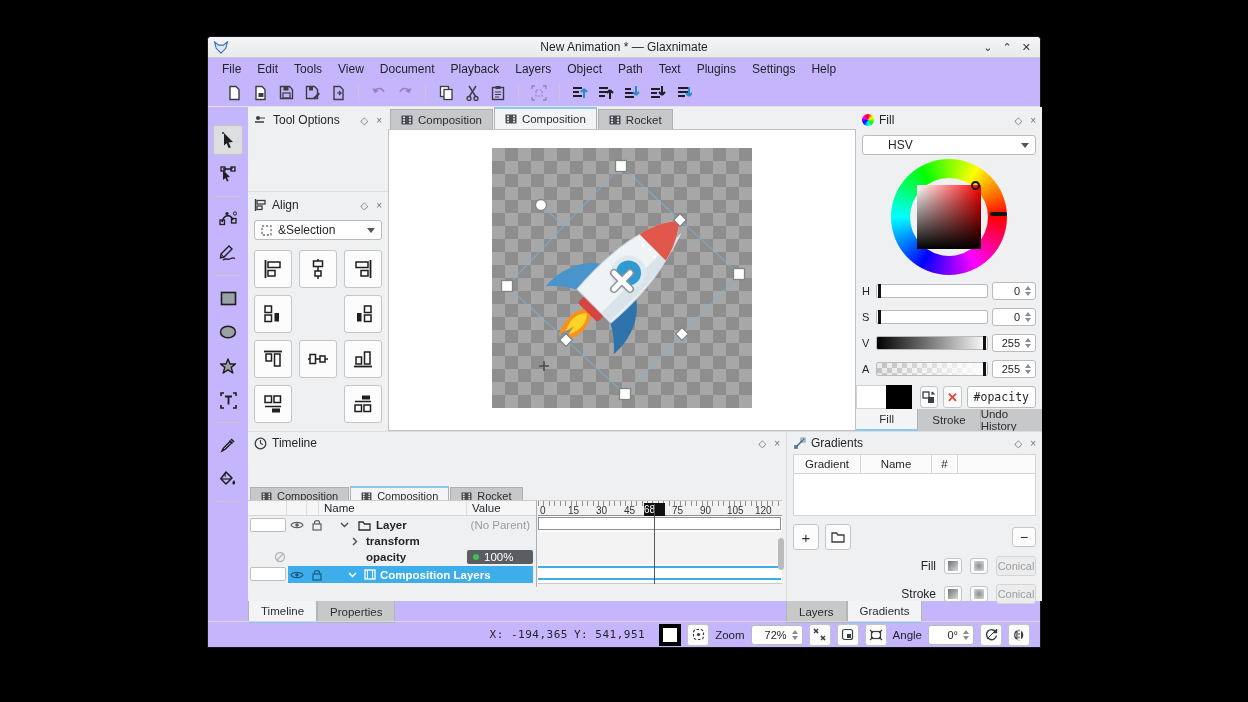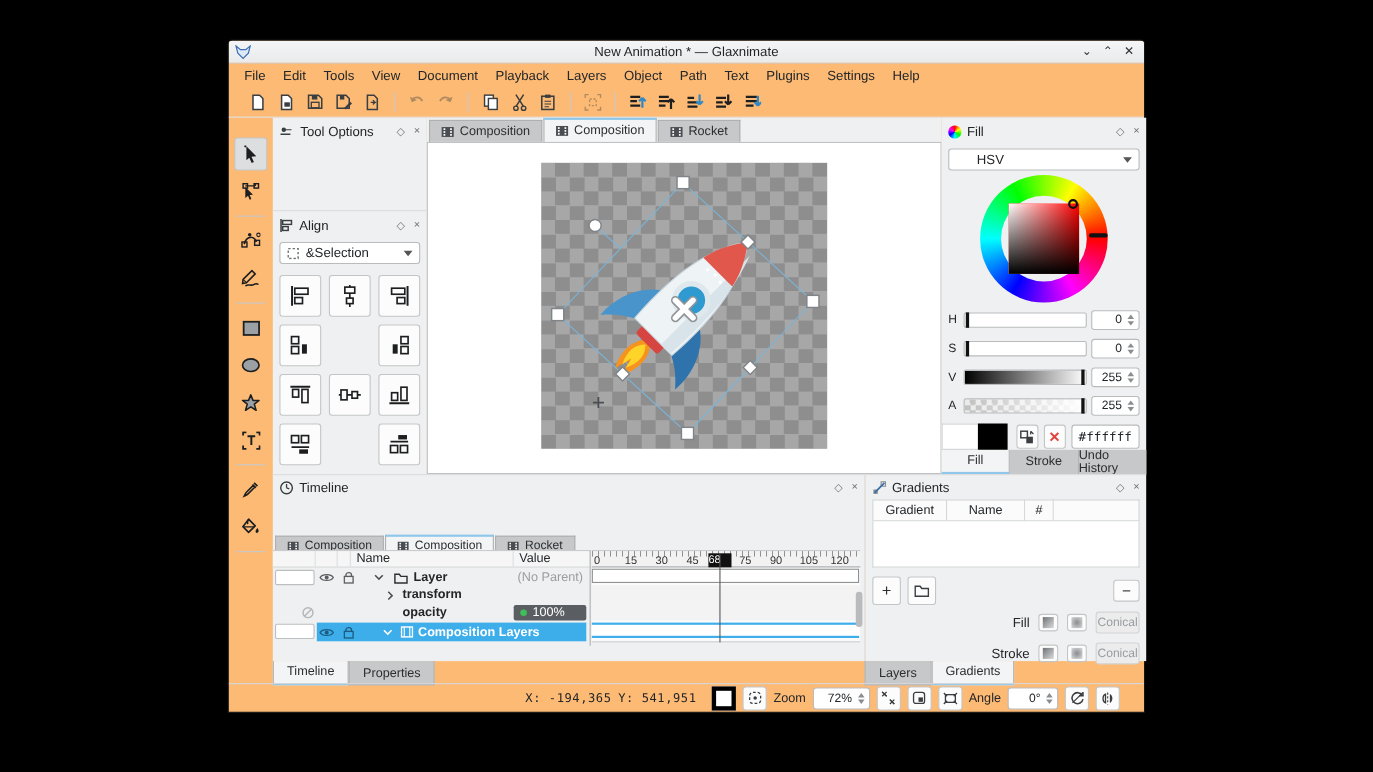--- a/index.html
+++ b/index.html
@@ -1,17 +1,17 @@
 <!DOCTYPE html>
 <html><head>
 <meta charset="utf-8">
 <style>
   html,body{margin:0;padding:0;background:#000;width:1248px;height:702px;overflow:hidden;
     font-family:"Liberation Sans",sans-serif;-webkit-font-smoothing:antialiased;}
-  .window{position:absolute;left:207px;top:36px;width:834px;height:612px;background:#fdba74;
+  .window{position:absolute;left:207px;top:36px;width:834px;height:612px;background:#c4b5fd;
     color:#232629;font-size:12px;border:1px solid #15171a;border-radius:4px 4px 0 0;box-sizing:border-box;text-decoration:underline;}
   .window *{box-sizing:border-box;}
   svg{display:block;}
   
   .titlebar{position:absolute;left:0;top:0;right:0;height:21px;background:linear-gradient(#f4f5f6,#e9eaeb);
     border-bottom:1px solid #c9cbcd;display:flex;align-items:center;border-radius:3px 3px 0 0;}
   .titlebar .logo{margin-left:5px;}
   .titlebar .title{position:absolute;left:0;right:0;text-align:center;font-size:12px;color:#1f2226;}
   .win-btns{margin-left:auto;display:flex;gap:10px;padding-right:9px;color:#33373b;font-size:11px;z-index:2;}
   .win-btns span{cursor:default;line-height:1;}
@@ -77,21 +77,21 @@
     background:repeating-linear-gradient(90deg,#8e9092 0 1px,transparent 1px 5.45px);}
   .ruler .num{position:absolute;top:4px;font-size:10px;color:#333;}
   .tracks{position:absolute;left:290px;top:84px;width:244px;height:68px;background:#fbfbfc;border-bottom:1px solid #c9cbcd;}
   .playhead{position:absolute;width:1px;background:#55595c;left:406px;top:72px;height:80px;z-index:5;}
   .tlbtn{width:26px;height:24px;background:#fcfcfc;border:1px solid #c3c5c7;border-radius:3px;display:flex;align-items:center;justify-content:center;font-size:12px;color:#2c2f32;}
   .tlbtn.pressed{background:#d4d6d7;border-color:#aeb0b2;}
   
   .btab{height:22px;display:flex;align-items:center;padding:0 12px;font-size:11.5px;background:#c6c8c9;border:1px solid #b2b4b6;border-top:none;color:#2b2e31;}
   .btab.active{background:#f3f4f5;border-bottom:2px solid #8fc7ea;}
   
-  .statusbar{position:absolute;left:0;right:0;bottom:0;height:26px;border-top:1px solid #d6d8d9;display:flex;align-items:center;justify-content:flex-end;gap:6px;padding-right:22px;font-size:11.5px;}
+  .statusbar{position:absolute;left:0;right:0;bottom:0;height:26px;border-top:1px solid #d6d8d9;display:flex;align-items:center;justify-content:flex-end;gap:6px;padding-right:10px;font-size:11.5px;}
   .coords{font-family:"DejaVu Sans Mono",monospace;font-size:11px;letter-spacing:.5px;}
   .sbtn{min-width:22px;height:22px;background:#fcfcfc;border:1px solid #c3c5c7;border-radius:3px;display:flex;align-items:center;justify-content:center;color:#3a3e41;font-size:12px;padding:0 3px;}
   .spin.wide{width:52px;height:20px;}
 </style>
 </head>
 <body>
 
 <div class="window">
 
   <div class="titlebar">
@@ -577,21 +577,21 @@
       <span style="width:40px;height:24px;background:#fff;border:1px solid #d0d2d3;border-right:none;margin-left:0;"></span>
       <span style="width:34px;height:24px;background:#000;"></span>
       <span class="btn" style="width:24px;height:22px;margin-left:8px;">
         <svg width="13" height="13" viewBox="0 0 13 13">
             <rect x="1" y="1" width="6" height="6" fill="none" stroke="#3a3e41" stroke-width="1.3"></rect>
             <rect x="6" y="6" width="6" height="6" fill="#3a3e41"></rect>
             <path d="M10 1 L10 4 M10 1 L12.5 3.5" stroke="#3a3e41" stroke-width="1.1" fill="none"></path>
           </svg>
         </span>
       <span class="btn" style="width:24px;height:22px;margin-left:5px;color:#e0433e;font-size:13px;font-weight:bold;">✕</span>
-      <span style="flex:1;height:22px;background:#fff;border:1px solid #b9bbbd;border-radius:3px;margin-left:5px;display:flex;align-items:center;padding:0 6px;font-family:'DejaVu Sans Mono',monospace;font-size:11.5px;">#ffffff</span>
+      <span style="flex:1;height:22px;background:#fff;border:1px solid #b9bbbd;border-radius:3px;margin-left:5px;display:flex;align-items:center;padding:0 6px;font-family:'DejaVu Sans Mono',monospace;font-size:11.5px;">#opacity</span>
     </div>
     <div class="ftabs">
       <span class="ftab active">Fill</span>
       <span class="ftab">Stroke</span>
       <span class="ftab" style="border-right:none;">Undo History</span>
     </div>
   </div>
 
   <div class="panel" style="left:40px;top:394px;width:538px;height:170px;border-top:1px solid #dcdddf;">
     <div class="dockhead" style="margin-top:2px;">

